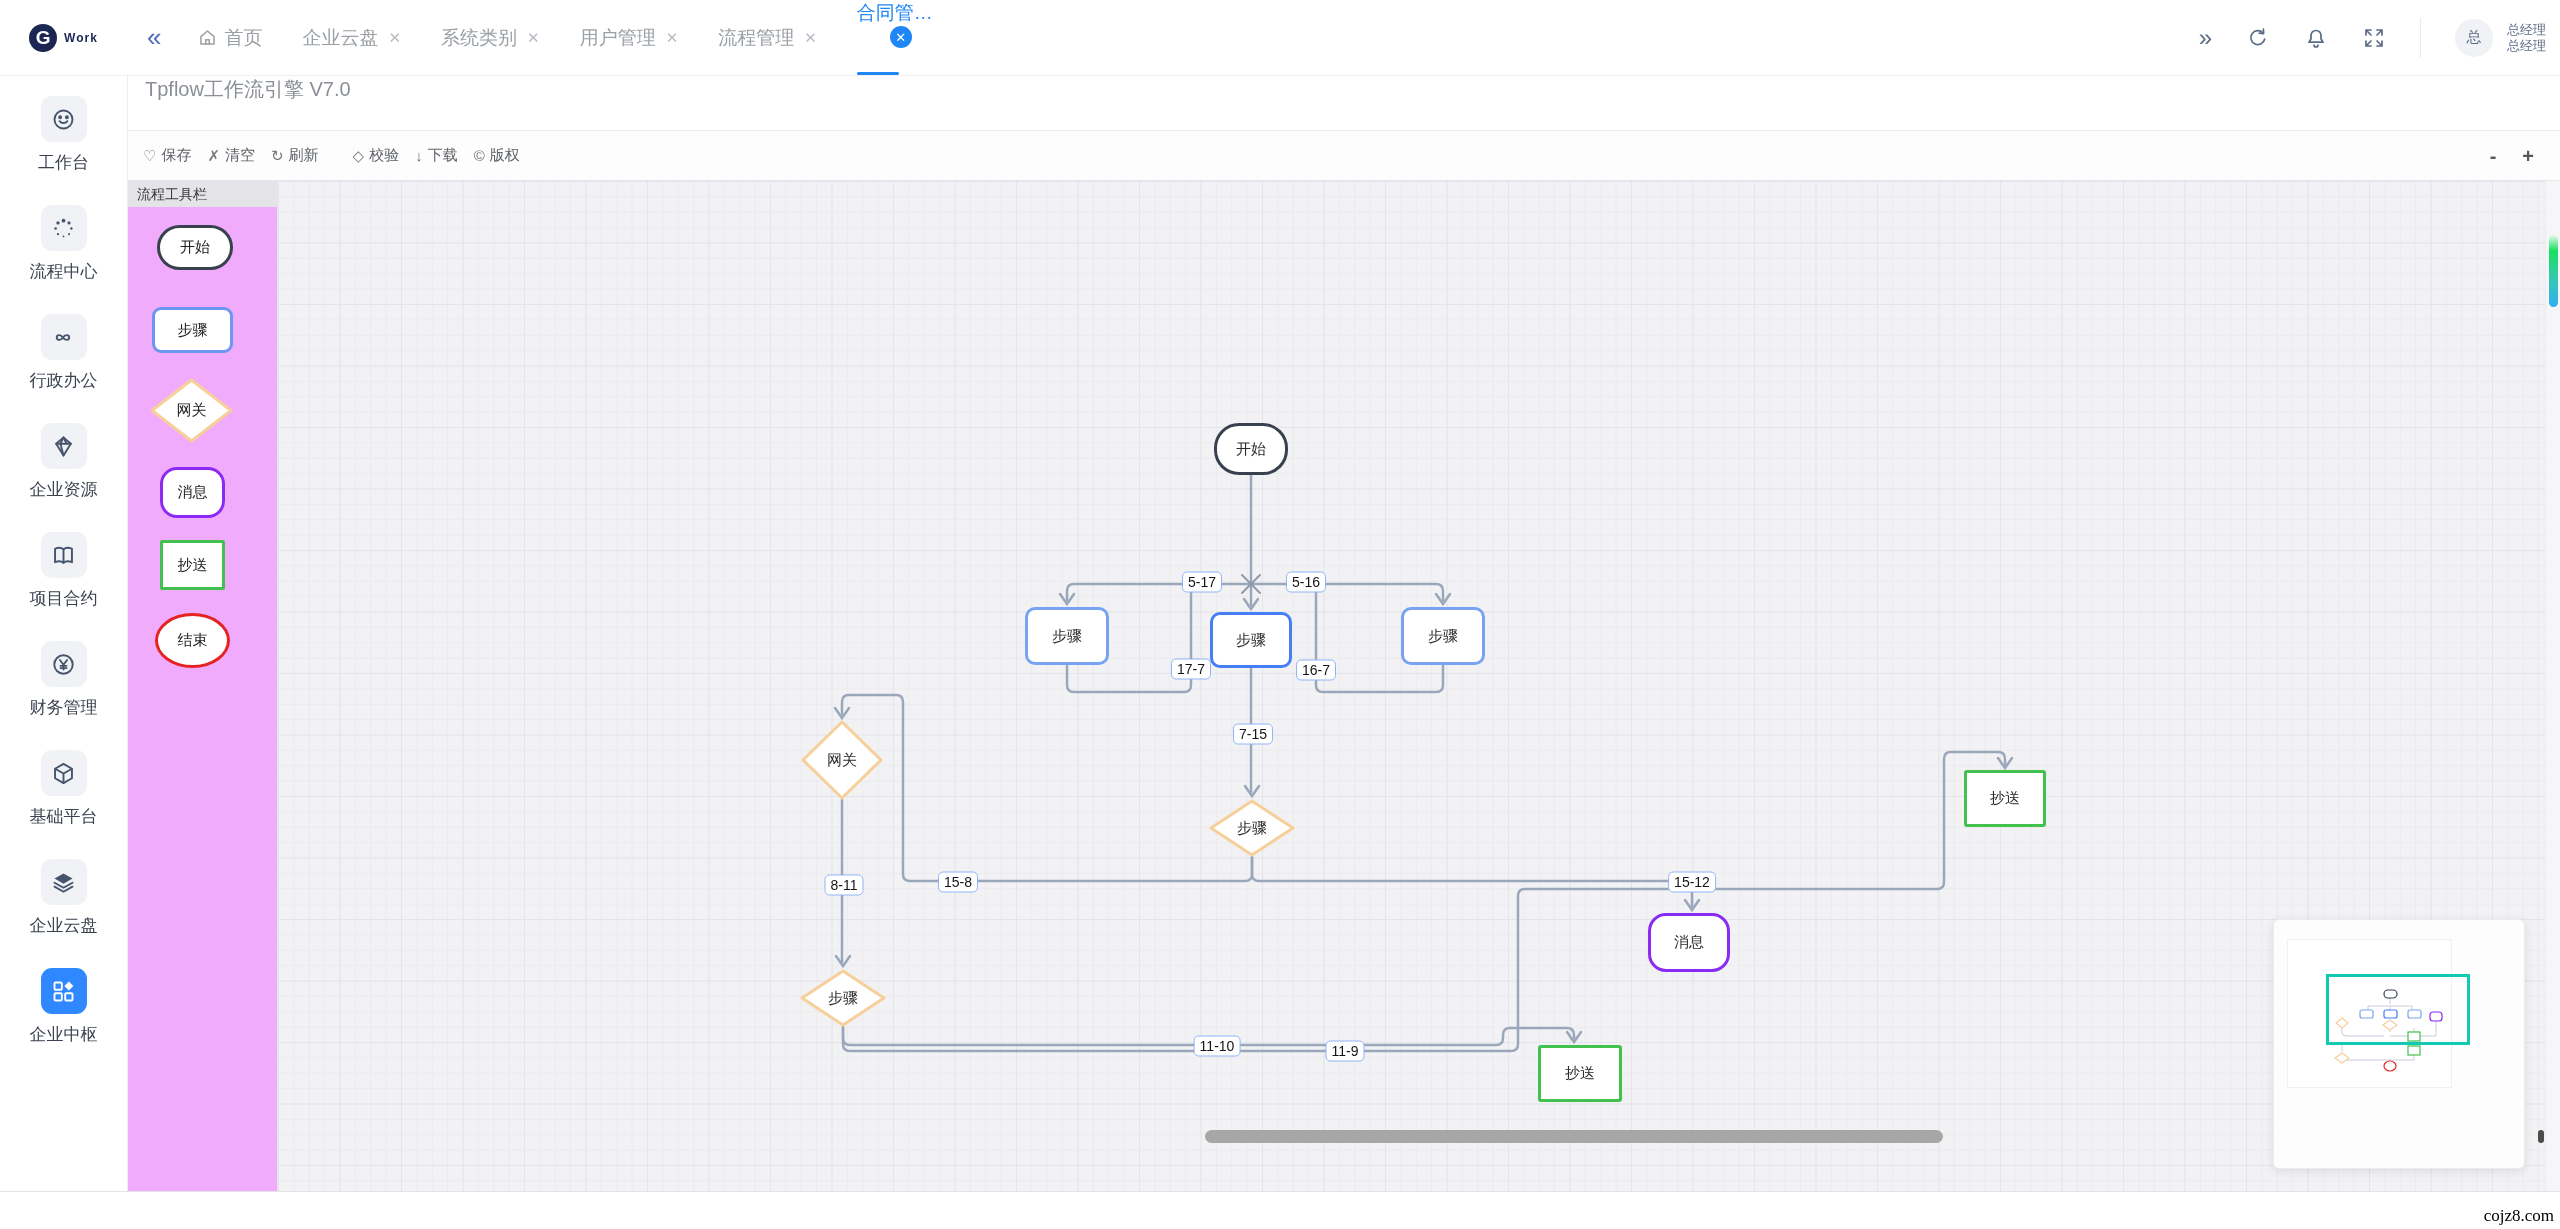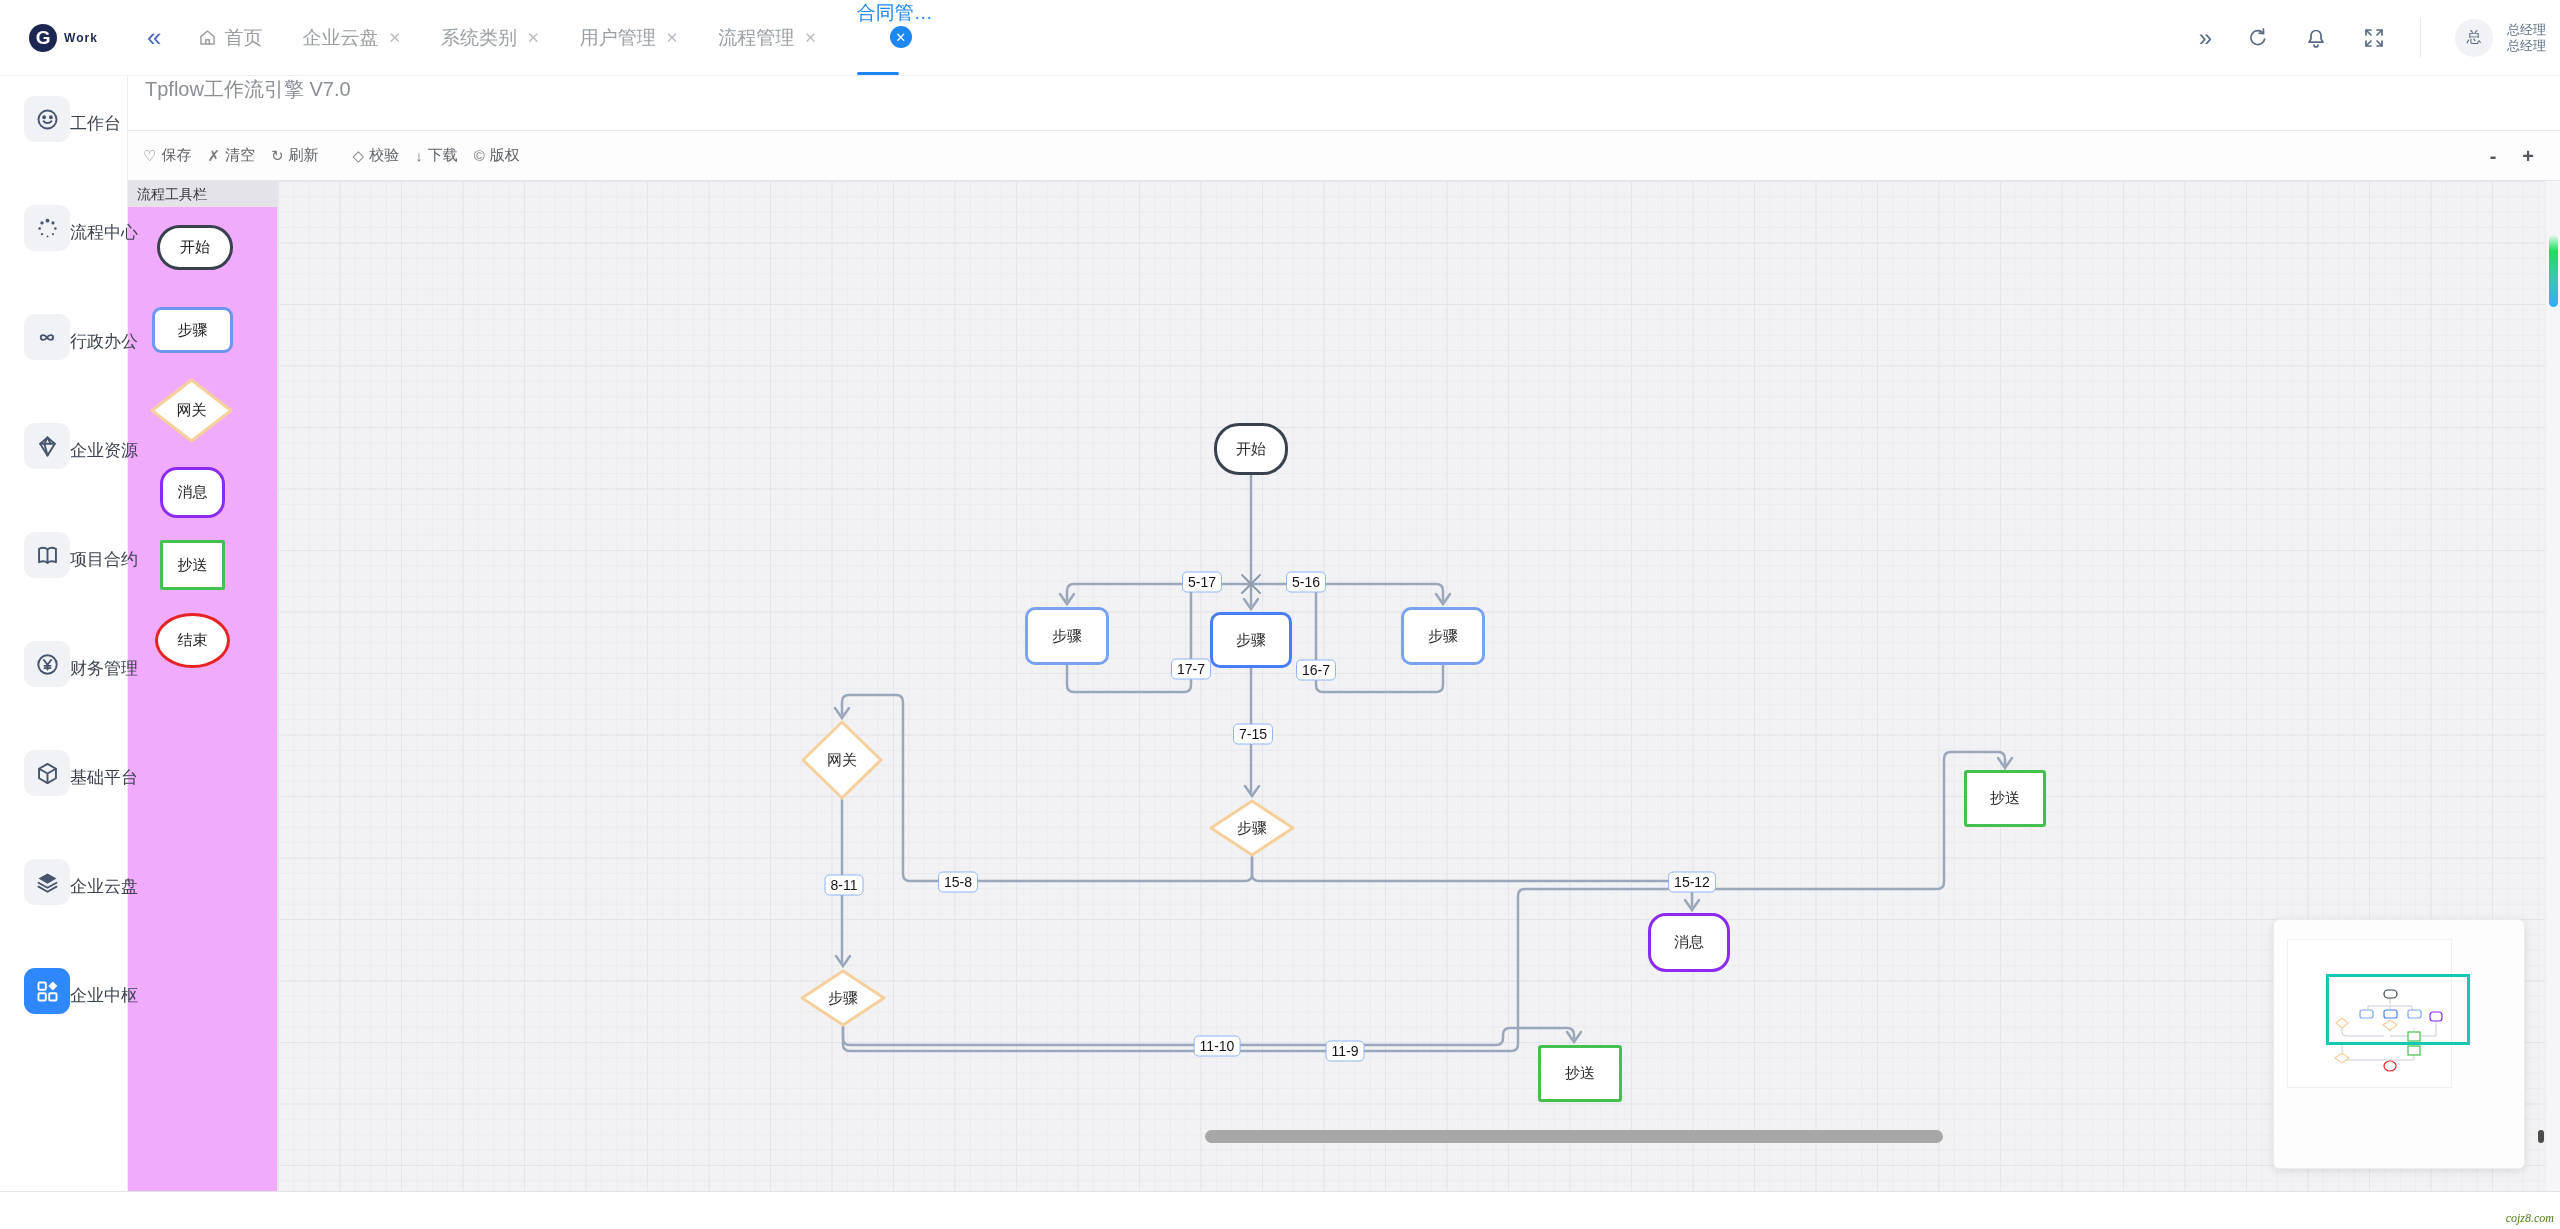--- a/index.html
+++ b/index.html
@@ -38,21 +38,21 @@
   #flow-toolbar{position:absolute;left:127px;top:131px;width:2433px;height:50px;background:#fdfdfd;
     border-bottom:1px solid #e5e7ea;display:flex;align-items:center;padding-left:0;z-index:20;box-sizing:border-box;}
   .tb-item{display:flex;align-items:center;gap:5px;font-size:15px;color:#5f6368;margin-left:16px;cursor:pointer;}
   .tb-item .tb-ic{font-size:15px;color:#76797e;}
   .tb-gap{margin-left:34px;}
   #zoom-controls{position:absolute;right:26px;top:0;height:50px;display:flex;align-items:center;gap:26px;}
   .zoom-btn{font-size:20px;color:#55585e;cursor:pointer;font-weight:bold;}
   
   #sidebar{position:absolute;left:0;top:76px;width:127px;height:1115px;background:#fff;
     border-right:1px solid #ededf1;z-index:25;}
-  .side-item{position:absolute;left:0;width:127px;display:flex;align-items:center;cursor:pointer;margin-left:24px;}
+  .side-item{position:absolute;left:0;width:127px;display:flex;flex-direction:column;align-items:center;cursor:pointer;}
   .side-icon-box{width:46px;height:46px;border-radius:11px;background:#f1f2f6;color:#46556d;
     display:flex;align-items:center;justify-content:center;}
   .side-item.active .side-icon-box{background:#2f88ff;color:#ffffff;}
   .side-icon-box svg{width:27px;height:27px;}
   .side-label{margin-top:9px;font-size:17px;color:#3c4350;}
   
   #palette{position:absolute;left:127px;top:181px;width:151px;height:1010px;background:#f0abfc;
     border-right:1px solid #e7e7eb;z-index:15;box-sizing:border-box;}
   #palette-header{height:26px;background:#e4e4e8;color:#35383d;font-size:14px;line-height:26px;padding-left:10px;}
   .pal-item{position:absolute;display:flex;align-items:center;justify-content:center;
@@ -88,22 +88,22 @@
   #watermark .w2{font-size:19px;margin-top:6px;color:#a3a3a3;}
   
   #hscroll-thumb{position:absolute;left:927px;top:949px;width:738px;height:13px;background:#a7a7a7;border-radius:7px;z-index:7;}
   #dark-tick{position:absolute;left:2260px;top:949px;width:6px;height:13px;background:#4c4c4c;border-radius:3px;z-index:7;}
   #vscroll-track{position:absolute;right:0;top:181px;width:14px;height:1010px;background:#f6f6f8;border-left:1px solid #ededf0;z-index:26;}
   #vscroll-thumb{position:absolute;left:2.5px;top:54px;width:9px;height:72px;border-radius:5px;
     background:linear-gradient(180deg,#e9f8ef 0%,#19e05e 22%,#35c9b0 60%,#2fb0f2 100%);}
   
   #footer{position:absolute;left:0;top:1191px;width:2560px;height:38px;background:#fff;border-top:1px solid #e4e4e6;z-index:30;}
   #footer-center{position:absolute;left:127px;width:2433px;text-align:center;font-size:16px;color:#3a3a3a;line-height:36px;}
-  #footer-site{position:absolute;right:6px;bottom:4px;font-size:12px;color:#4d7c0f;
-    font-family:"Liberation Serif","DejaVu Serif",serif;font-style:italic;cursor:pointer;}
+  #footer-site{position:absolute;right:6px;bottom:4px;font-size:17px;color:#000000;
+    font-family:"Liberation Serif","DejaVu Serif",serif;cursor:pointer;}
 </style>
 </head>
 <body>
 
 <div id="app-header">
   <div id="logo">
     <div class="logo-mark">G</div>
     <div class="logo-text">Work</div>
   </div>
   <div id="collapse" class="hdr-glyph">«</div>

